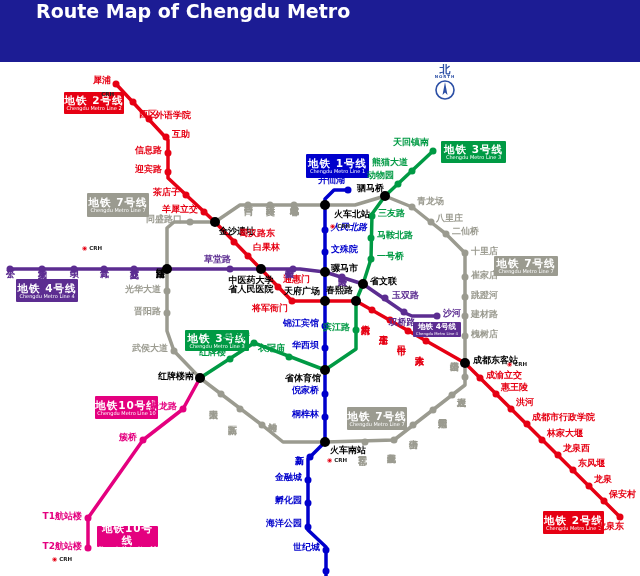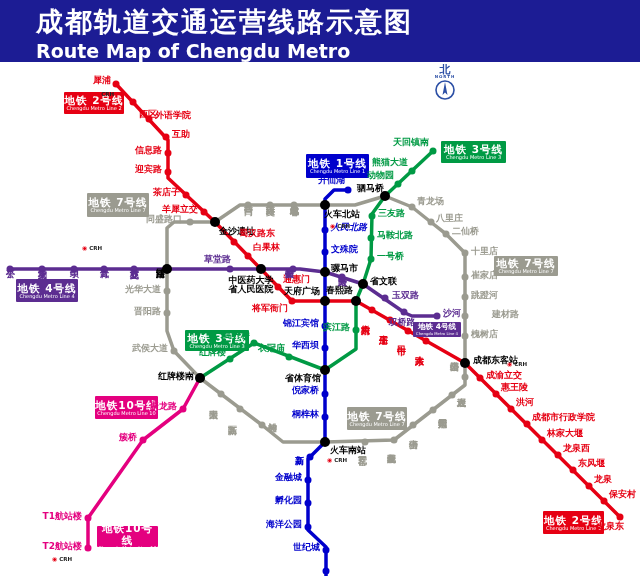--- a/index.html
+++ b/index.html
@@ -26,21 +26,20 @@
   #compass{position:absolute;left:424px;top:64px;width:42px;height:52px;z-index:4;
            color:#2c4fa5;text-align:center;line-height:1;}
   #compass .ncn{font-size:11px;font-weight:bold;}
   #compass .nen{font-size:4px;font-weight:bold;letter-spacing:1px;}
 </style>
 </head>
 <body>
 
 <div id="frame">
   <div id="hdr">
-    <h1>成都轨道交通运营线路示意图</h1>
     <h2>Route Map of Chengdu Metro</h2>
   </div>
 
   <svg id="mapsvg" width="640" height="576">
       <polyline points="167,269 167,228 174,222 215,222 240,205 355,205 385,196 412,207 432,223 446,234 465,253 465,385 394,440 326,442 283,442 262,425 200,378 174,351 167,331 167,269" fill="none" stroke="#9b9b90" stroke-width="3.5" stroke-linejoin="round"></polyline>
       <polyline points="200,378 183,409 143,440 88,518 88,548" fill="none" stroke="#e4007f" stroke-width="3.5" stroke-linejoin="round"></polyline>
       <polyline points="10,269 300,269 325,272 363,284 405,313 412,316 440,316" fill="none" stroke="#5c2d91" stroke-width="3.5" stroke-linejoin="round"></polyline>
       <polyline points="433,151 385,196 372,214 371,259 363,284 356,301 356,349 325,370 254,343 200,378" fill="none" stroke="#009a44" stroke-width="3.5" stroke-linejoin="round"></polyline>
       <polyline points="116,84 168,140 168,178 215,222 292,301 356,301 465,363 620,517" fill="none" stroke="#e60013" stroke-width="3.5" stroke-linejoin="round"></polyline>
       <polyline points="348,190 334,190 325,199 325,442 308,459 308,530 326,547 326,576" fill="none" stroke="#0000cc" stroke-width="3.5" stroke-linejoin="round"></polyline>
@@ -224,34 +223,34 @@
       <div class="lbl" style="color: rgb(230, 0, 19); left: 501px; top: 388px; transform: translateY(-50%);">惠王陵</div>
       <div class="lbl" style="color: rgb(230, 0, 19); left: 516px; top: 403px; transform: translateY(-50%);">洪河</div>
       <div class="lbl" style="color: rgb(230, 0, 19); left: 532px; top: 418px; transform: translateY(-50%);">成都市行政学院</div>
       <div class="lbl" style="color: rgb(230, 0, 19); left: 547px; top: 434px; transform: translateY(-50%);">林家大堰</div>
       <div class="lbl" style="color: rgb(230, 0, 19); left: 563px; top: 449px; transform: translateY(-50%);">龙泉西</div>
       <div class="lbl" style="color: rgb(230, 0, 19); left: 578px; top: 464px; transform: translateY(-50%);">东风堰</div>
       <div class="lbl" style="color: rgb(230, 0, 19); left: 594px; top: 480px; transform: translateY(-50%);">龙泉</div>
       <div class="lbl" style="color: rgb(230, 0, 19); left: 609px; top: 495px; transform: translateY(-50%);">保安村</div>
       <div class="lbl" style="color: rgb(230, 0, 19); left: 624px; top: 527px; transform: translate(-100%, -50%);">龙泉东</div>
       <div class="lbl" style="color: rgb(0, 0, 204); left: 345px; top: 181px; transform: translate(-100%, -50%);">升仙湖</div>
-      <div class="lbl tr" style="left: 324px; top: 215px; transform: translateY(-50%); text-align: right;">火车北站</div>
+      <div class="lbl tr" style="left: 334px; top: 215px; transform: translateY(-50%); text-align: right;">火车北站</div>
       <div class="lbl" style="color: rgb(0, 0, 204); left: 331px; top: 228px; transform: translateY(-50%); font-style: italic;">人民北路</div>
       <div class="lbl" style="color: rgb(0, 0, 204); left: 331px; top: 250px; transform: translateY(-50%);">文殊院</div>
       <div class="lbl tr" style="left: 331px; top: 269px; transform: translateY(-50%);">骡马市</div>
       <div class="lbl" style="color: rgb(0, 0, 204); left: 319px; top: 324px; transform: translate(-100%, -50%);">锦江宾馆</div>
       <div class="lbl" style="color: rgb(0, 0, 204); left: 319px; top: 346px; transform: translate(-100%, -50%);">华西坝</div>
       <div class="lbl tr" style="left: 321px; top: 379px; transform: translate(-100%, -50%);">省体育馆</div>
       <div class="lbl" style="color: rgb(0, 0, 204); left: 319px; top: 392px; transform: translate(-100%, -50%); font-family: Liberation Mono, monospace;">倪家桥</div>
       <div class="lbl" style="color: rgb(0, 0, 204); left: 319px; top: 415px; transform: translate(-100%, -50%);">桐梓林</div>
       <div class="lbl tr" style="left: 330px; top: 451px; transform: translateY(-50%);">火车南站</div>
       <div class="lbl v" style="color: rgb(0, 0, 204); left: 299px; top: 448px; transform: translateX(-50%);">高新</div>
       <div class="lbl" style="color: rgb(0, 0, 204); left: 302px; top: 478px; transform: translate(-100%, -50%);">金融城</div>
       <div class="lbl" style="color: rgb(0, 0, 204); left: 302px; top: 501px; transform: translate(-100%, -50%);">孵化园</div>
-      <div class="lbl" style="color: rgb(0, 0, 204); left: 302px; top: 525px; transform: translate(-100%, -50%);">海洋公园</div>
+      <div class="lbl" style="color: rgb(0, 0, 204); left: 302px; top: 525px; transform: translate(-100%, -50%); font-family: Liberation Mono, monospace;">海洋公园</div>
       <div class="lbl" style="color: rgb(0, 0, 204); left: 320px; top: 548px; transform: translate(-100%, -50%);">世纪城</div>
       <div class="lbl" style="color: rgb(0, 0, 204); left: 320px; top: 569px; transform: translate(-100%, -50%); margin-top: 16px;">科技园</div>
       <div class="lbl" style="color: rgb(0, 154, 68); left: 429px; top: 143px; transform: translate(-100%, -50%);">天回镇南</div>
       <div class="lbl" style="color: rgb(0, 154, 68); left: 408px; top: 163px; transform: translate(-100%, -50%);">熊猫大道</div>
       <div class="lbl" style="color: rgb(0, 154, 68); left: 394px; top: 176px; transform: translate(-100%, -50%);">动物园</div>
       <div class="lbl tr" style="left: 384px; top: 189px; transform: translate(-100%, -50%); padding-left: 48px;">驷马桥</div>
       <div class="lbl" style="color: rgb(0, 154, 68); left: 378px; top: 214px; transform: translateY(-50%);">三友路</div>
       <div class="lbl" style="color: rgb(0, 154, 68); left: 377px; top: 236px; transform: translateY(-50%);">马鞍北路</div>
       <div class="lbl" style="color: rgb(0, 154, 68); left: 377px; top: 257px; transform: translateY(-50%);">一号桥</div>
       <div class="lbl tr" style="left: 370px; top: 282px; transform: translateY(-50%);">省文联</div>
@@ -275,21 +274,21 @@
       <div class="lbl" style="color: rgb(155, 155, 144); left: 182px; top: 220px; transform: translate(-100%, -50%);">同盛路口</div>
       <div class="lbl v" style="color: rgb(155, 155, 144); left: 248px; top: 199px; transform: translate(-50%, -100%);">营门口</div>
       <div class="lbl v" style="color: rgb(155, 155, 144); left: 270px; top: 199px; transform: translate(-50%, -100%);">二环交大路口</div>
       <div class="lbl v" style="color: rgb(155, 155, 144); left: 294px; top: 199px; transform: translate(-50%, -100%);">城北客运中心</div>
       <div class="lbl" style="color: rgb(155, 155, 144); left: 417px; top: 202px; transform: translateY(-50%);">青龙场</div>
       <div class="lbl" style="color: rgb(155, 155, 144); left: 436px; top: 219px; transform: translateY(-50%);">八里庄</div>
       <div class="lbl" style="color: rgb(155, 155, 144); left: 452px; top: 232px; transform: translateY(-50%);">二仙桥</div>
       <div class="lbl" style="color: rgb(155, 155, 144); left: 471px; top: 252px; transform: translateY(-50%);">十里店</div>
       <div class="lbl" style="color: rgb(155, 155, 144); left: 471px; top: 276px; transform: translateY(-50%);">崔家店</div>
       <div class="lbl" style="color: rgb(155, 155, 144); left: 471px; top: 296px; transform: translateY(-50%);">跳蹬河</div>
-      <div class="lbl" style="color: rgb(155, 155, 144); left: 492px; top: 315px; transform: translateY(-50%);">建材路</div>
+      <div class="lbl" style="color: rgb(155, 155, 144); left: 471px; top: 315px; transform: translateY(-50%);">建材路</div>
       <div class="lbl" style="color: rgb(155, 155, 144); left: 471px; top: 335px; transform: translateY(-50%);">槐树店</div>
       <div class="lbl v" style="color: rgb(155, 155, 144); left: 454px; top: 355px; transform: translateX(-50%);">塔子山公园</div>
       <div class="lbl v" style="color: rgb(155, 155, 144); left: 461px; top: 391px; transform: translateX(-50%);">大观堰</div>
       <div class="lbl v" style="color: rgb(155, 155, 144); left: 442px; top: 412px; transform: translateX(-50%);">四川师范大学</div>
       <div class="lbl v" style="color: rgb(155, 155, 144); left: 413px; top: 433px; transform: translateX(-50%);">狮子山</div>
       <div class="lbl v" style="color: rgb(155, 155, 144); left: 391px; top: 447px; transform: translateX(-50%);">金象花园</div>
       <div class="lbl v" style="color: rgb(155, 155, 144); left: 362px; top: 449px; transform: translateX(-50%);">三瓦窑</div>
       <div class="lbl v" style="color: rgb(155, 155, 144); left: 272px; top: 416px; transform: translateX(-50%);">神仙树</div>
       <div class="lbl v" style="color: rgb(155, 155, 144); left: 232px; top: 418px; transform: translateX(-50%);">高新区</div>
       <div class="lbl v" style="color: rgb(155, 155, 144); left: 213px; top: 403px; transform: translateX(-50%);">太平园</div>

